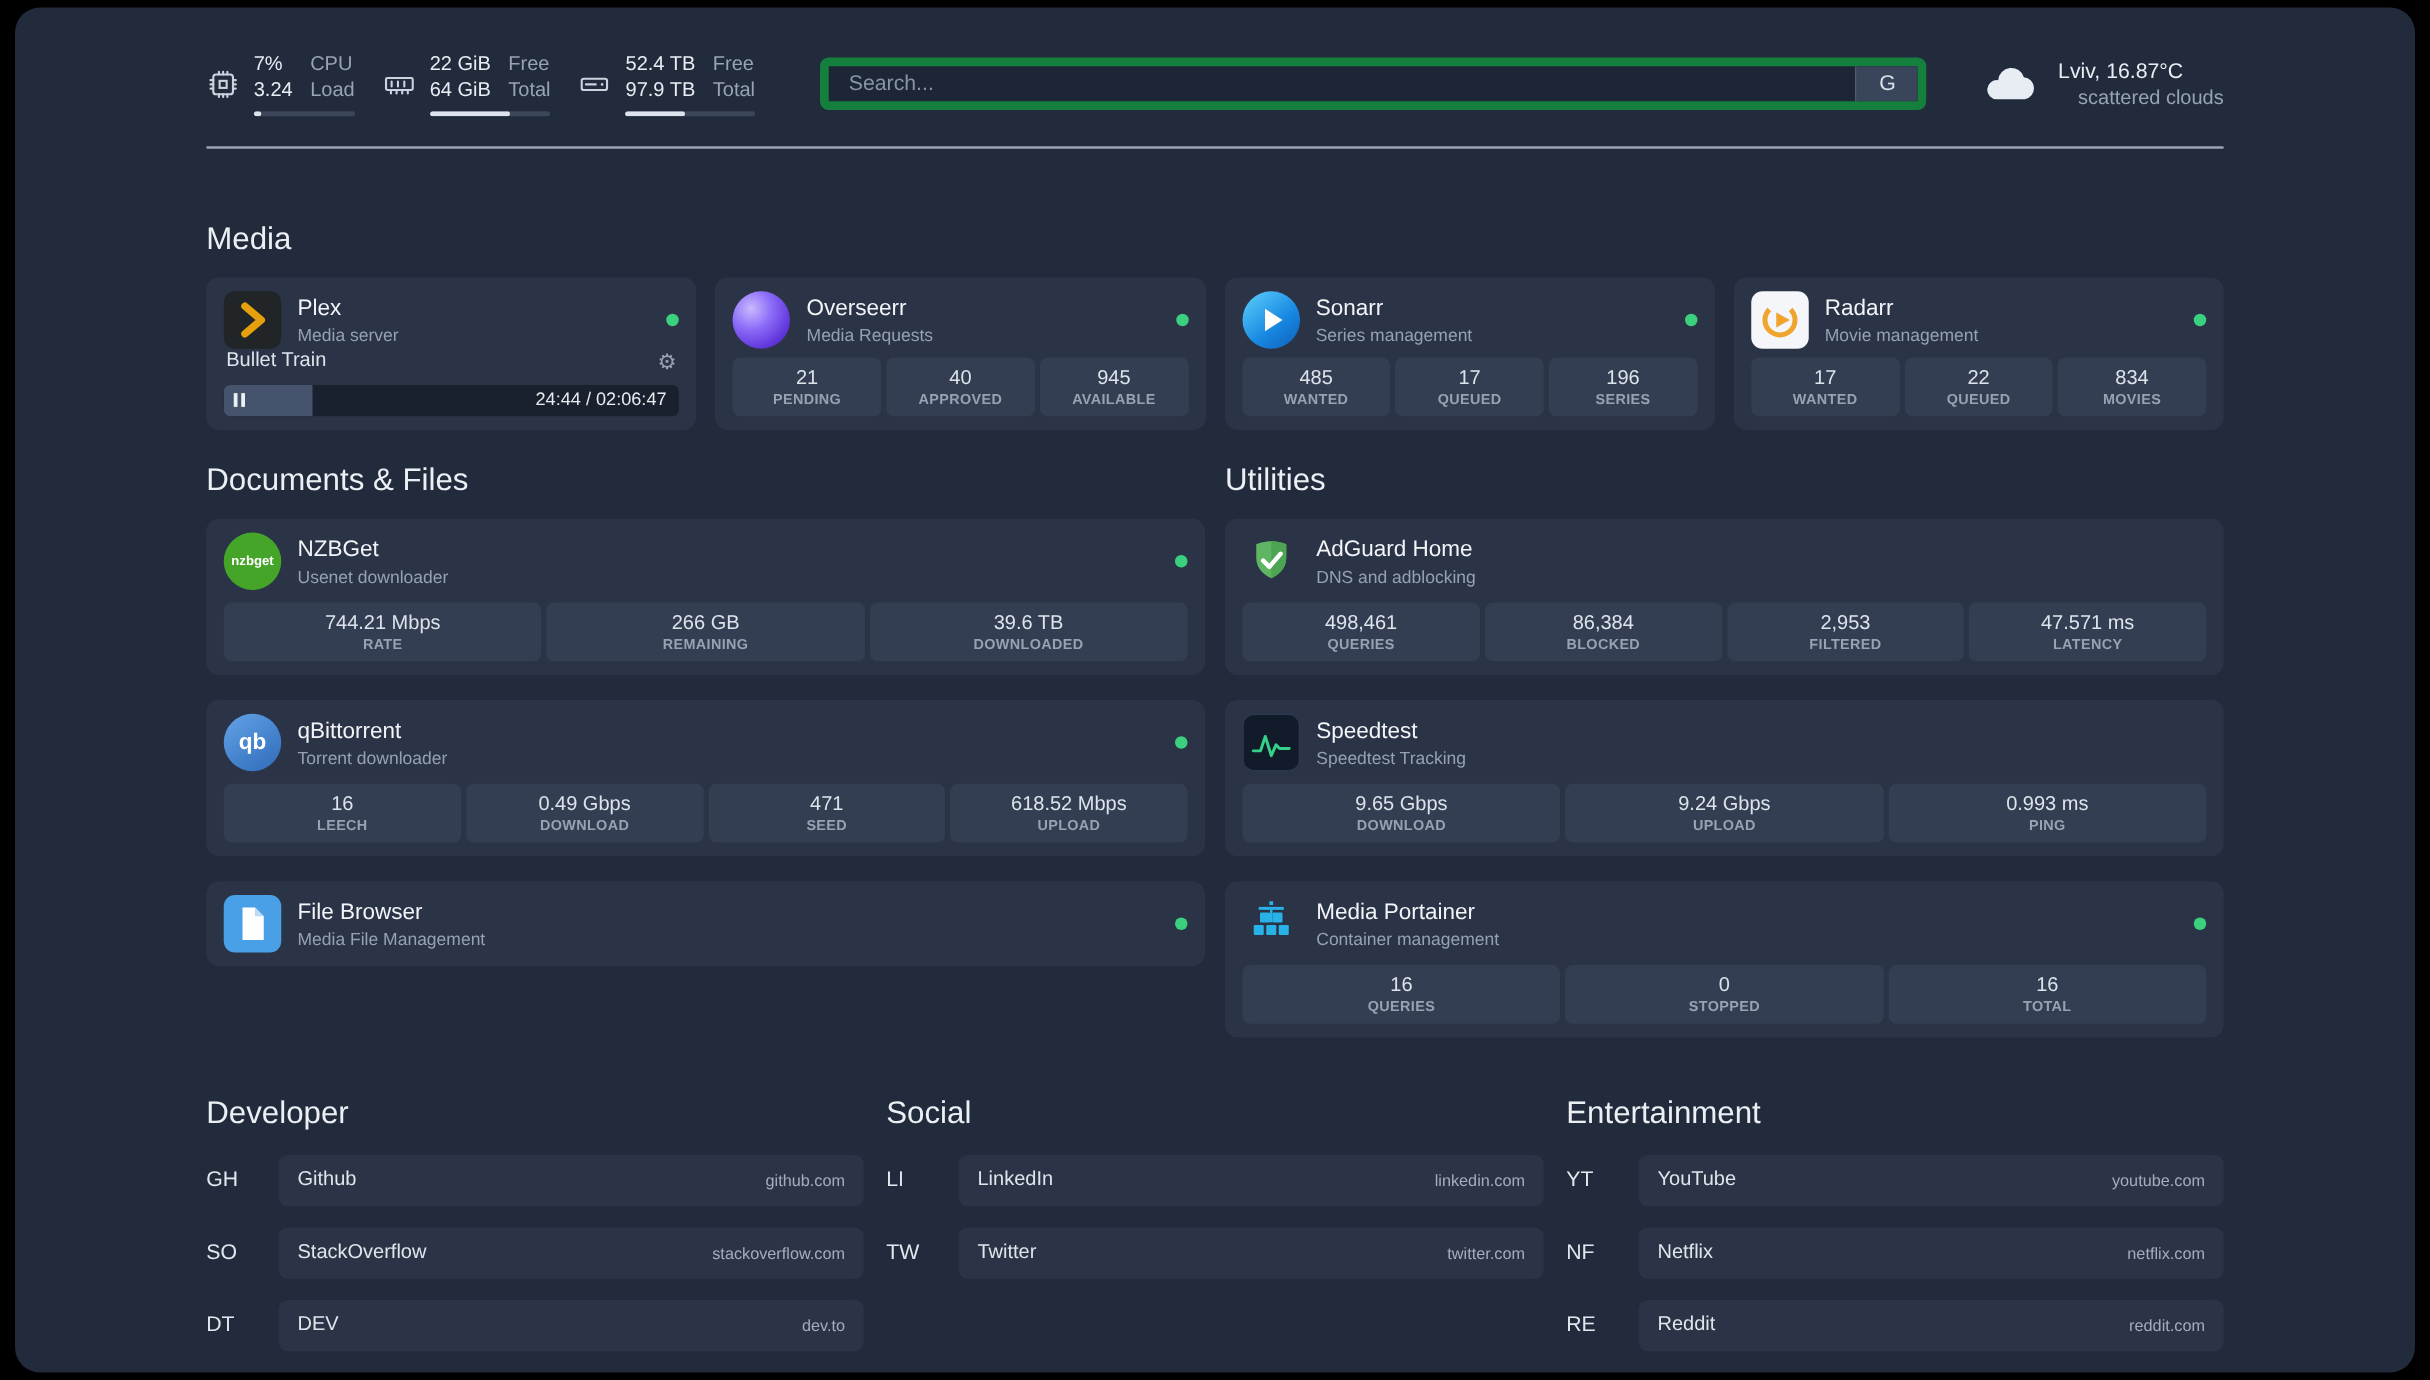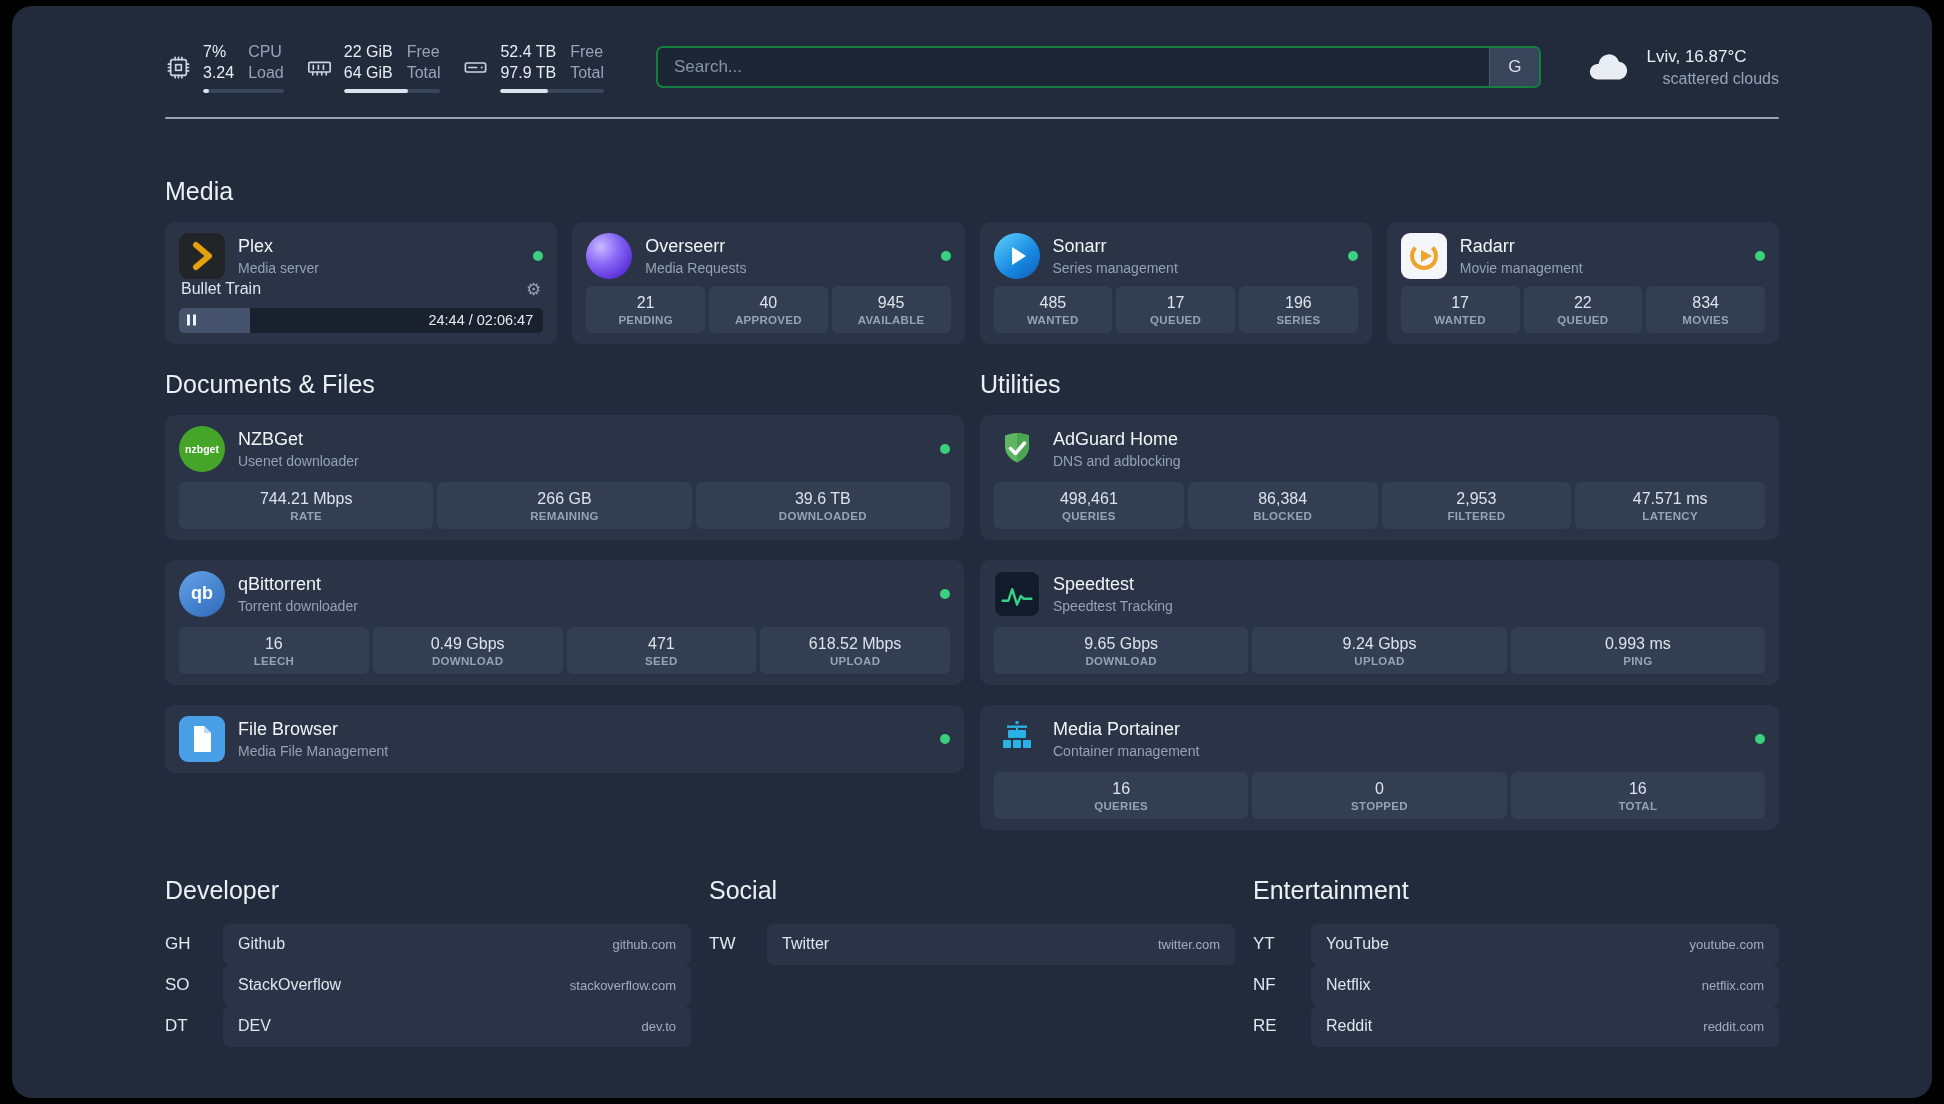--- a/index.html
+++ b/index.html
@@ -24,21 +24,21 @@
   .res-icon svg { width:27px; height:27px; }
   .res-main { display:flex; flex-direction:column; }
   .res-rows { display:flex; gap:14px; font-size:16px; line-height:1.3; }
   .res-vals { display:flex; flex-direction:column; color:#e9edf3; }
   .res-labels { display:flex; flex-direction:column; color:#98a3b4; }
   .res-bar { margin-top:5px; height:4px; border-radius:2px; background:#3b4659; overflow:hidden; }
   .res-fill { height:100%; background:#dde3ec; border-radius:2px; }
 
   .searchbar {
     flex:1; display:flex; align-items:stretch; height:42px;
-    margin:0 44px 0 30px; border:2px solid #15803d; border-radius:7px;
+    margin:0 44px 0 30px; border:7px solid #15803d; border-radius:7px;
     background:#1d2635; overflow:hidden;
   }
   .searchbar input {
     flex:1; background:transparent; border:0; outline:none;
     color:#dfe5ec; font-size:17px; padding:0 16px;
     font-family:"Liberation Sans", sans-serif;
   }
   .searchbar input::placeholder { color:#8894a6; }
   .search-btn {
     width:50px; border:0; border-left:1px solid #4f5b6e; background:#39455b;
@@ -97,21 +97,21 @@
   .overseerr-bg { border-radius:50%; background:radial-gradient(circle at 32% 30%, #c9bafd 0%, #8b6bf8 38%, #5a2ed6 78%); }
   .sonarr-bg { border-radius:50%; background:linear-gradient(140deg,#5ed2ff 0%,#1787e0 60%,#0f5fb8 100%); }
   .radarr-bg { background:#f4f6f9; }
   .nzbget-bg { border-radius:50%; background:#45a529; color:#fff; font-size:10.5px; font-weight:700; }
   .qb-bg { border-radius:50%; background:linear-gradient(145deg,#63a3e8,#2f6ab8); color:#fff; font-weight:700; font-size:18px; }
   .fb-bg { background:#4aa0e6; }
   .speedtest-bg { background:#121b29; border:1px solid #2c3850; }
 
   
   .bottom-grid { display:grid; grid-template-columns:repeat(3,1fr); gap:18px; margin-top:46px; }
-  .bm-list { display:flex; flex-direction:column; margin-top:19px; }
+  .bm-list { display:flex; flex-direction:column; gap:17px; margin-top:19px; }
   .bm { display:flex; align-items:center; }
   .bm-abbr { width:58px; flex:none; font-size:17px; color:#e2e7ee; }
   .bm-pill {
     flex:1; height:41px; background:#2a3446; border-radius:7px;
     display:flex; align-items:center; justify-content:space-between;
     padding:0 15px; cursor:pointer;
   }
   .bm-name { font-size:16px; color:#e0e5ec; }
   .bm-domain { font-size:13px; color:#a4adbc; }
 </style>
@@ -556,20 +556,27 @@
               <span class="bm-domain">dev.to</span>
             </div>
           </div>
         </div>
       </section>
 
       <section>
         <h2 class="section-title">Social</h2>
         <div class="bm-list">
           <div class="bm">
+            <span class="bm-abbr">LI</span>
+            <div class="bm-pill">
+              <span class="bm-name">LinkedIn</span>
+              <span class="bm-domain">linkedin.com</span>
+            </div>
+          </div>
+          <div class="bm">
             <span class="bm-abbr">TW</span>
             <div class="bm-pill">
               <span class="bm-name">Twitter</span>
               <span class="bm-domain">twitter.com</span>
             </div>
           </div>
         </div>
       </section>
 
       <section>

